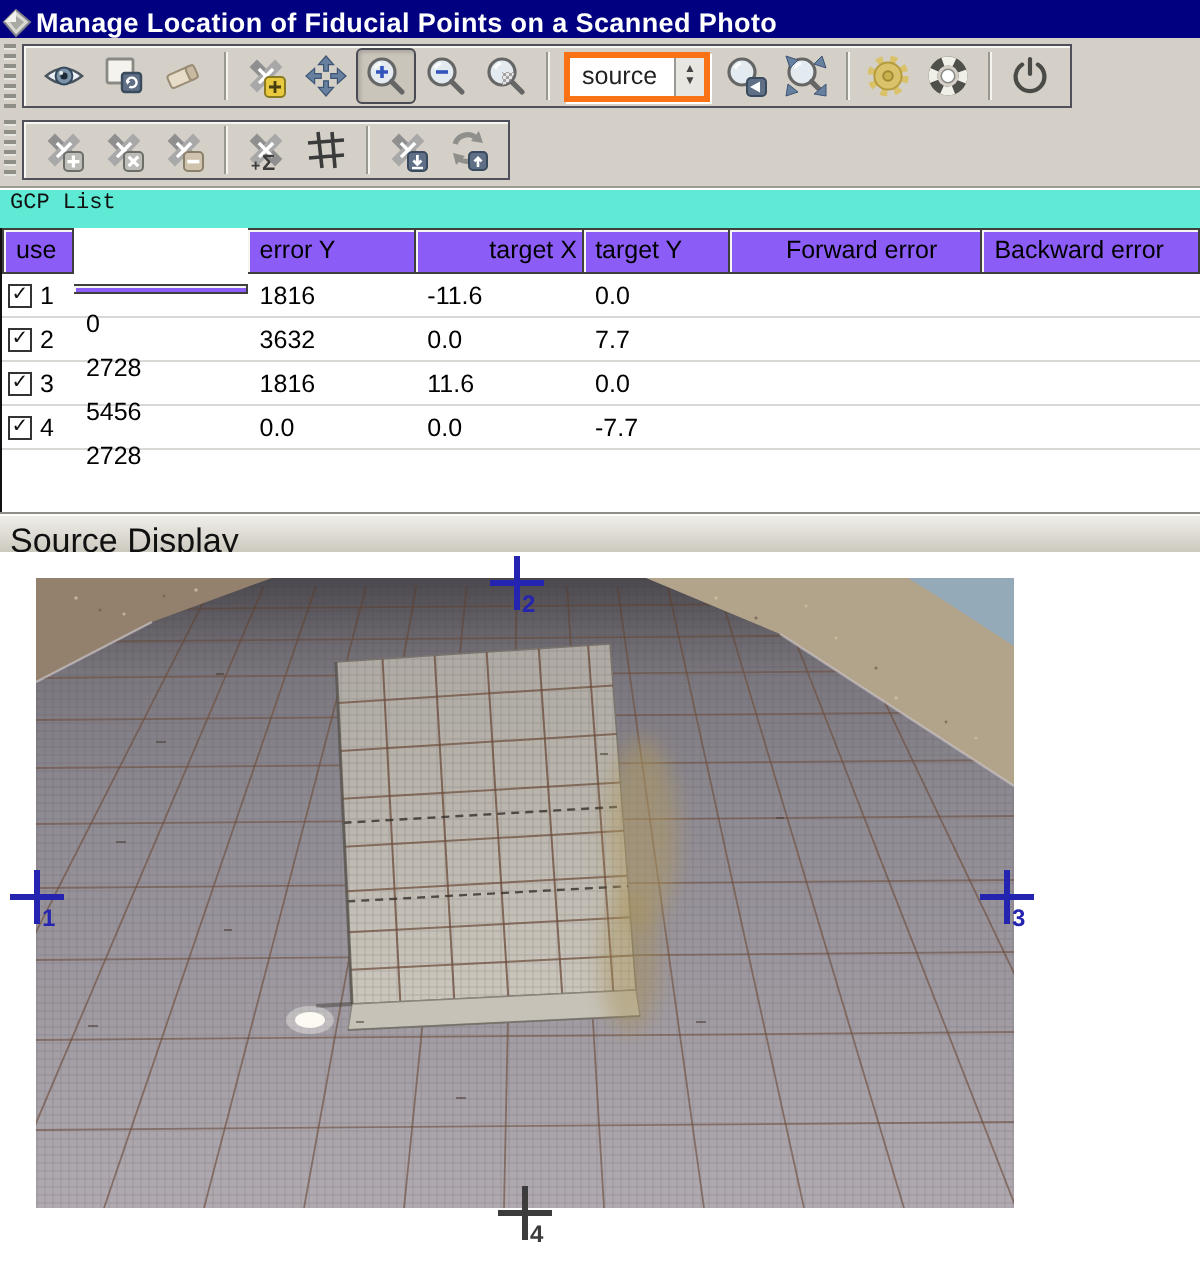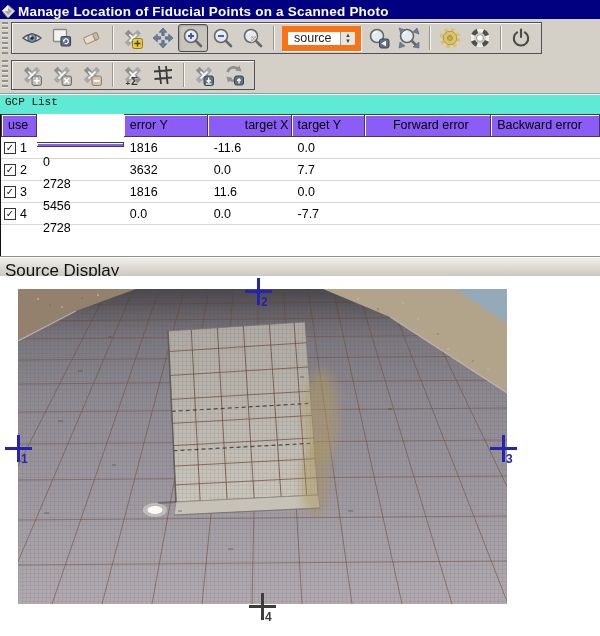--- a/index.html
+++ b/index.html
@@ -22,21 +22,21 @@
     background:#d4d0c8; border:1px solid #50505a;
     box-shadow:inset 1px 1px 0 #f7f6f1; }
   .tbrow2 .tbpanel { height:30px; }
   .tbtn { width:30px; height:28px; display:flex; align-items:center;
     justify-content:center; border:1px solid transparent; }
   .tbtn.pressed { border:1px solid #4a4a55; border-radius:3px; background:#c9c5bb;
     box-shadow:inset 1px 1px 2px rgba(0,0,0,.18); }
   .tsep { width:1px; height:24px; background:#98988e; box-shadow:1px 0 0 #f5f4ef;
     margin:0 5px; }
   .combo { display:flex; align-items:stretch; height:25px; background:#fff;
-    border:6px solid #f97316; box-shadow:1px 1px 0 #fff; margin:0 3px; }
+    border:3px solid #f97316; box-shadow:1px 1px 0 #fff; margin:0 3px; }
   .combo .val { width:52px; font-size:12.5px; color:#222; display:flex;
     align-items:center; padding-left:6px; }
   .combo .spin { width:15px; border-left:1px solid #9a9a94; display:flex;
     flex-direction:column; align-items:center; justify-content:center;
     background:#e8e6e0; font-size:6px; color:#444; line-height:6px; }
 
   
   .panebar { height:21px; background:#5eead4; border-top:1px solid #9a9a92;
     box-shadow:inset 0 1px 0 #fff; font-size:11px; color:#111;
     padding:2px 0 0 5px;font-family:Liberation Mono, monospace; }

